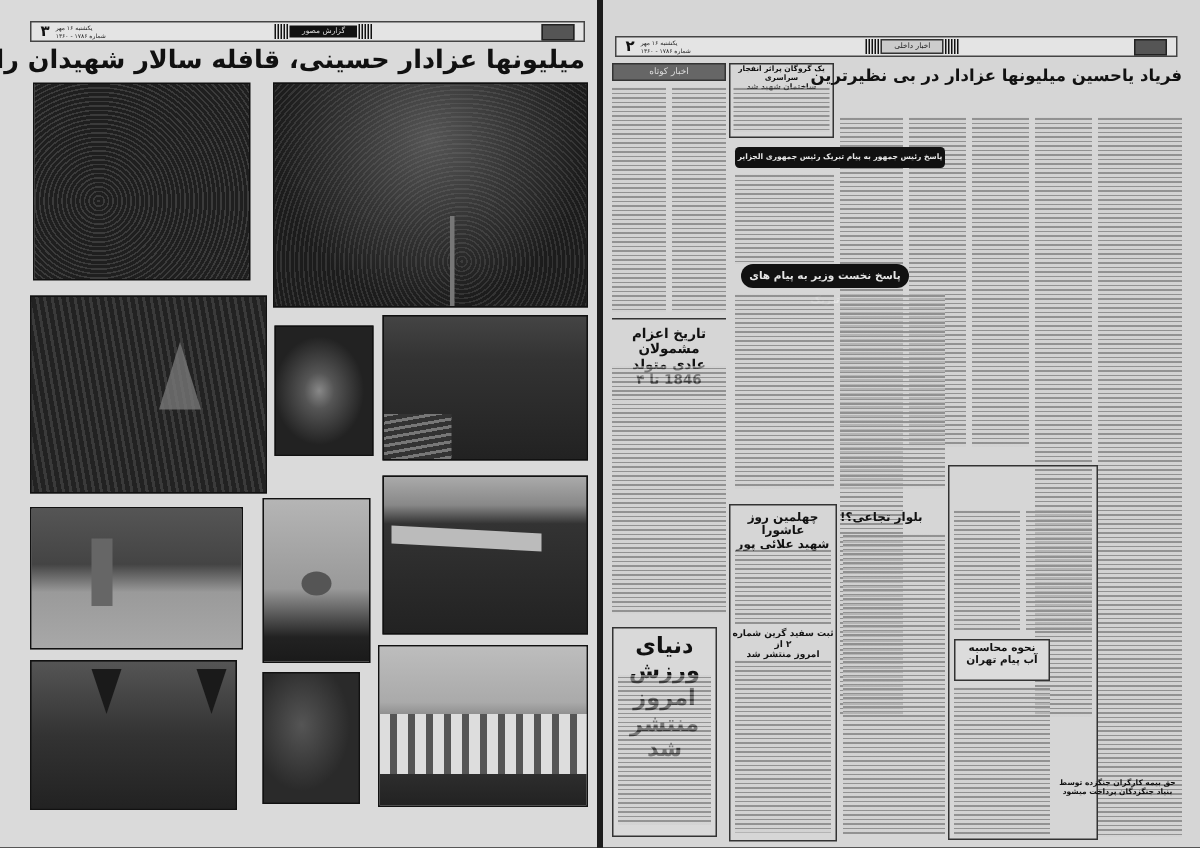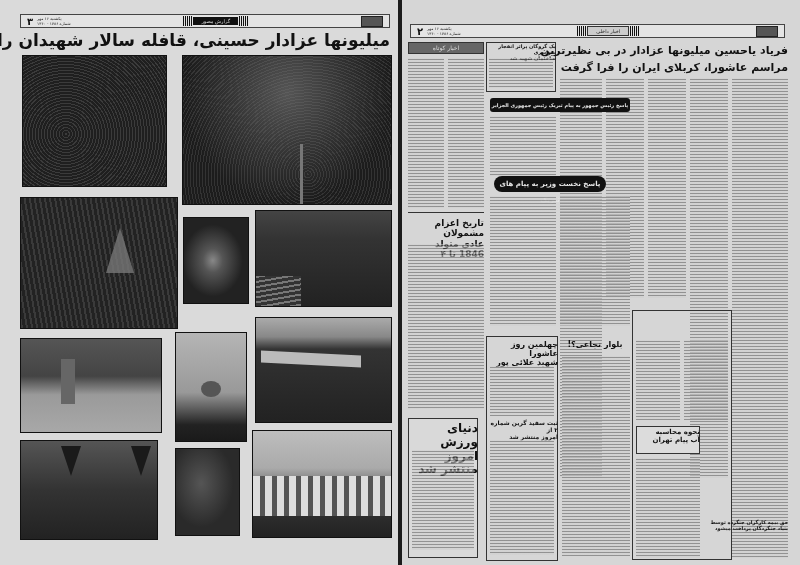--- a/index.html
+++ b/index.html
@@ -15,21 +15,21 @@
   .mh-bars i{display:block;width:1px;height:10px;background:#111}
   .mh-pagenum{font-size:10px;font-weight:bold;color:#111}
   .mh-date{font-size:4px;line-height:5px;color:#222;text-align:left}
   .mh-logo{width:22px;height:11px;background:#555;border:1px solid #222}
   .headline{position:absolute;direction:rtl;font-family:"DejaVu Sans",sans-serif;font-weight:bold;color:#111;text-align:center;white-space:nowrap}
   .photo{position:absolute;background:#2b2b2b;border:1px solid #111;overflow:hidden}
   .photo .tex{position:absolute;inset:0}
   .col{position:absolute;background:repeating-linear-gradient(180deg,#cfcfcf 0px,#cfcfcf 1px,#5a5a5a 1px,#5a5a5a 2px,#cfcfcf 2px,#cfcfcf 3px);opacity:.55}
   .rule{position:absolute;background:#333}
   .box{position:absolute;border:1px solid #333}
-  .sub{position:absolute;direction:rtl;font-weight:bold;color:#111;text-align:right;line-height:1.15}
+  .sub{position:absolute;direction:rtl;font-weight:bold;color:#111;text-align:center;line-height:1.15}
   .darkbar{position:absolute;background:#111;color:#e6e6e6;direction:rtl;text-align:center;font-weight:bold;border-radius:3px}
 </style>
 </head>
 <body>
 
 <div class="page left">
   <div class="masthead" style="left:20px;top:14px;width:370px;">
     <span style="display:flex;align-items:center;gap:4px">
       <span class="mh-pagenum">۳</span>
       <span class="mh-date">
@@ -134,36 +134,35 @@
   <div class="col" style="left:46px;top:58px;width:36px;height:150px"></div>
 
   <div class="rule" style="left:6px;top:212px;width:76px;height:1px"></div>
   <div class="sub" style="left:6px;top:218px;width:76px;font-size:9px">
     <span>تاریخ اعزام مشمولان</span><br>
     <span>عادی متولد 1846 تا ۴</span>
   </div>
   <div class="col" style="left:6px;top:244px;width:76px;height:165px"></div>
 
   <div class="box" style="left:6px;top:418px;width:70px;height:140px;background:#d9d9d9"></div>
-  <div class="sub" style="left:6px;top:422px;width:70px;font-size:12px">
+  <div class="sub" style="left:6px;top:422px;width:70px;font-size:15px">
     <span>دنیای ورزش</span><br>
     <span>امروز منتشر شد</span>
   </div>
   <div class="col" style="left:10px;top:450px;width:62px;height:100px"></div>
 
   <div class="box" style="left:84px;top:42px;width:70px;height:50px"></div>
   <div class="sub" style="left:84px;top:44px;width:70px;font-size:5px">
     <span>یک گروگان پراثر انفجار سراسری</span><br>
     <span>ساختمان شهید شد</span>
   </div>
   <div class="col" style="left:87px;top:58px;width:64px;height:30px"></div>
 
   <div class="headline" style="left:158px;top:42px;width:228px;font-size:11px;line-height:17px;text-align:right">
     <span>فریاد یاحسین میلیونها عزادار در بی نظیرترین</span><br>
-    <span>مراسم عاشورا، کربلای ایران را فرا گرفت</span>
   </div>
   <div class="col" style="left:158px;top:78px;width:42px;height:400px"></div>
   <div class="col" style="left:204px;top:78px;width:38px;height:220px"></div>
   <div class="col" style="left:246px;top:78px;width:38px;height:220px"></div>
   <div class="col" style="left:288px;top:78px;width:38px;height:400px"></div>
   <div class="col" style="left:330px;top:78px;width:56px;height:480px"></div>
 
   <div class="darkbar" style="left:88px;top:98px;width:140px;height:14px;font-size:5px;line-height:14px">پاسخ رئیس جمهور به پیام تبریک رئیس جمهوری الجزایر</div>
   <div class="col" style="left:88px;top:116px;width:66px;height:60px"></div>
 
@@ -176,21 +175,21 @@
     <span>چهلمین روز عاشورا</span><br>
     <span>شهید علائی پور</span>
   </div>
   <div class="col" style="left:88px;top:366px;width:64px;height:50px"></div>
   <div class="sub" style="left:84px;top:420px;width:72px;font-size:6px">
     <span>ثبت سفید گرین شماره ۲ از</span><br>
     <span>امروز منتشر شد</span>
   </div>
   <div class="col" style="left:88px;top:440px;width:64px;height:115px"></div>
 
-  <div class="sub" style="left:158px;top:340px;width:70px;font-size:8px;text-align:center">بلوار تجاعی؟!</div>
+  <div class="sub" style="left:158px;top:340px;width:70px;font-size:8px;text-align:left">بلوار تجاعی؟!</div>
   <div class="col" style="left:160px;top:356px;width:68px;height:200px"></div>
 
   <div class="box" style="left:230px;top:310px;width:100px;height:250px"></div>
   <div class="col" style="left:234px;top:340px;width:44px;height:80px"></div>
   <div class="col" style="left:282px;top:340px;width:44px;height:80px"></div>
 
   <div class="box" style="left:234px;top:426px;width:64px;height:28px;background:#dcdcdc"></div>
   <div class="sub" style="left:234px;top:428px;width:64px;font-size:7px">
     <span>نحوه محاسبه</span><br>
     <span>آب پیام تهران</span>

